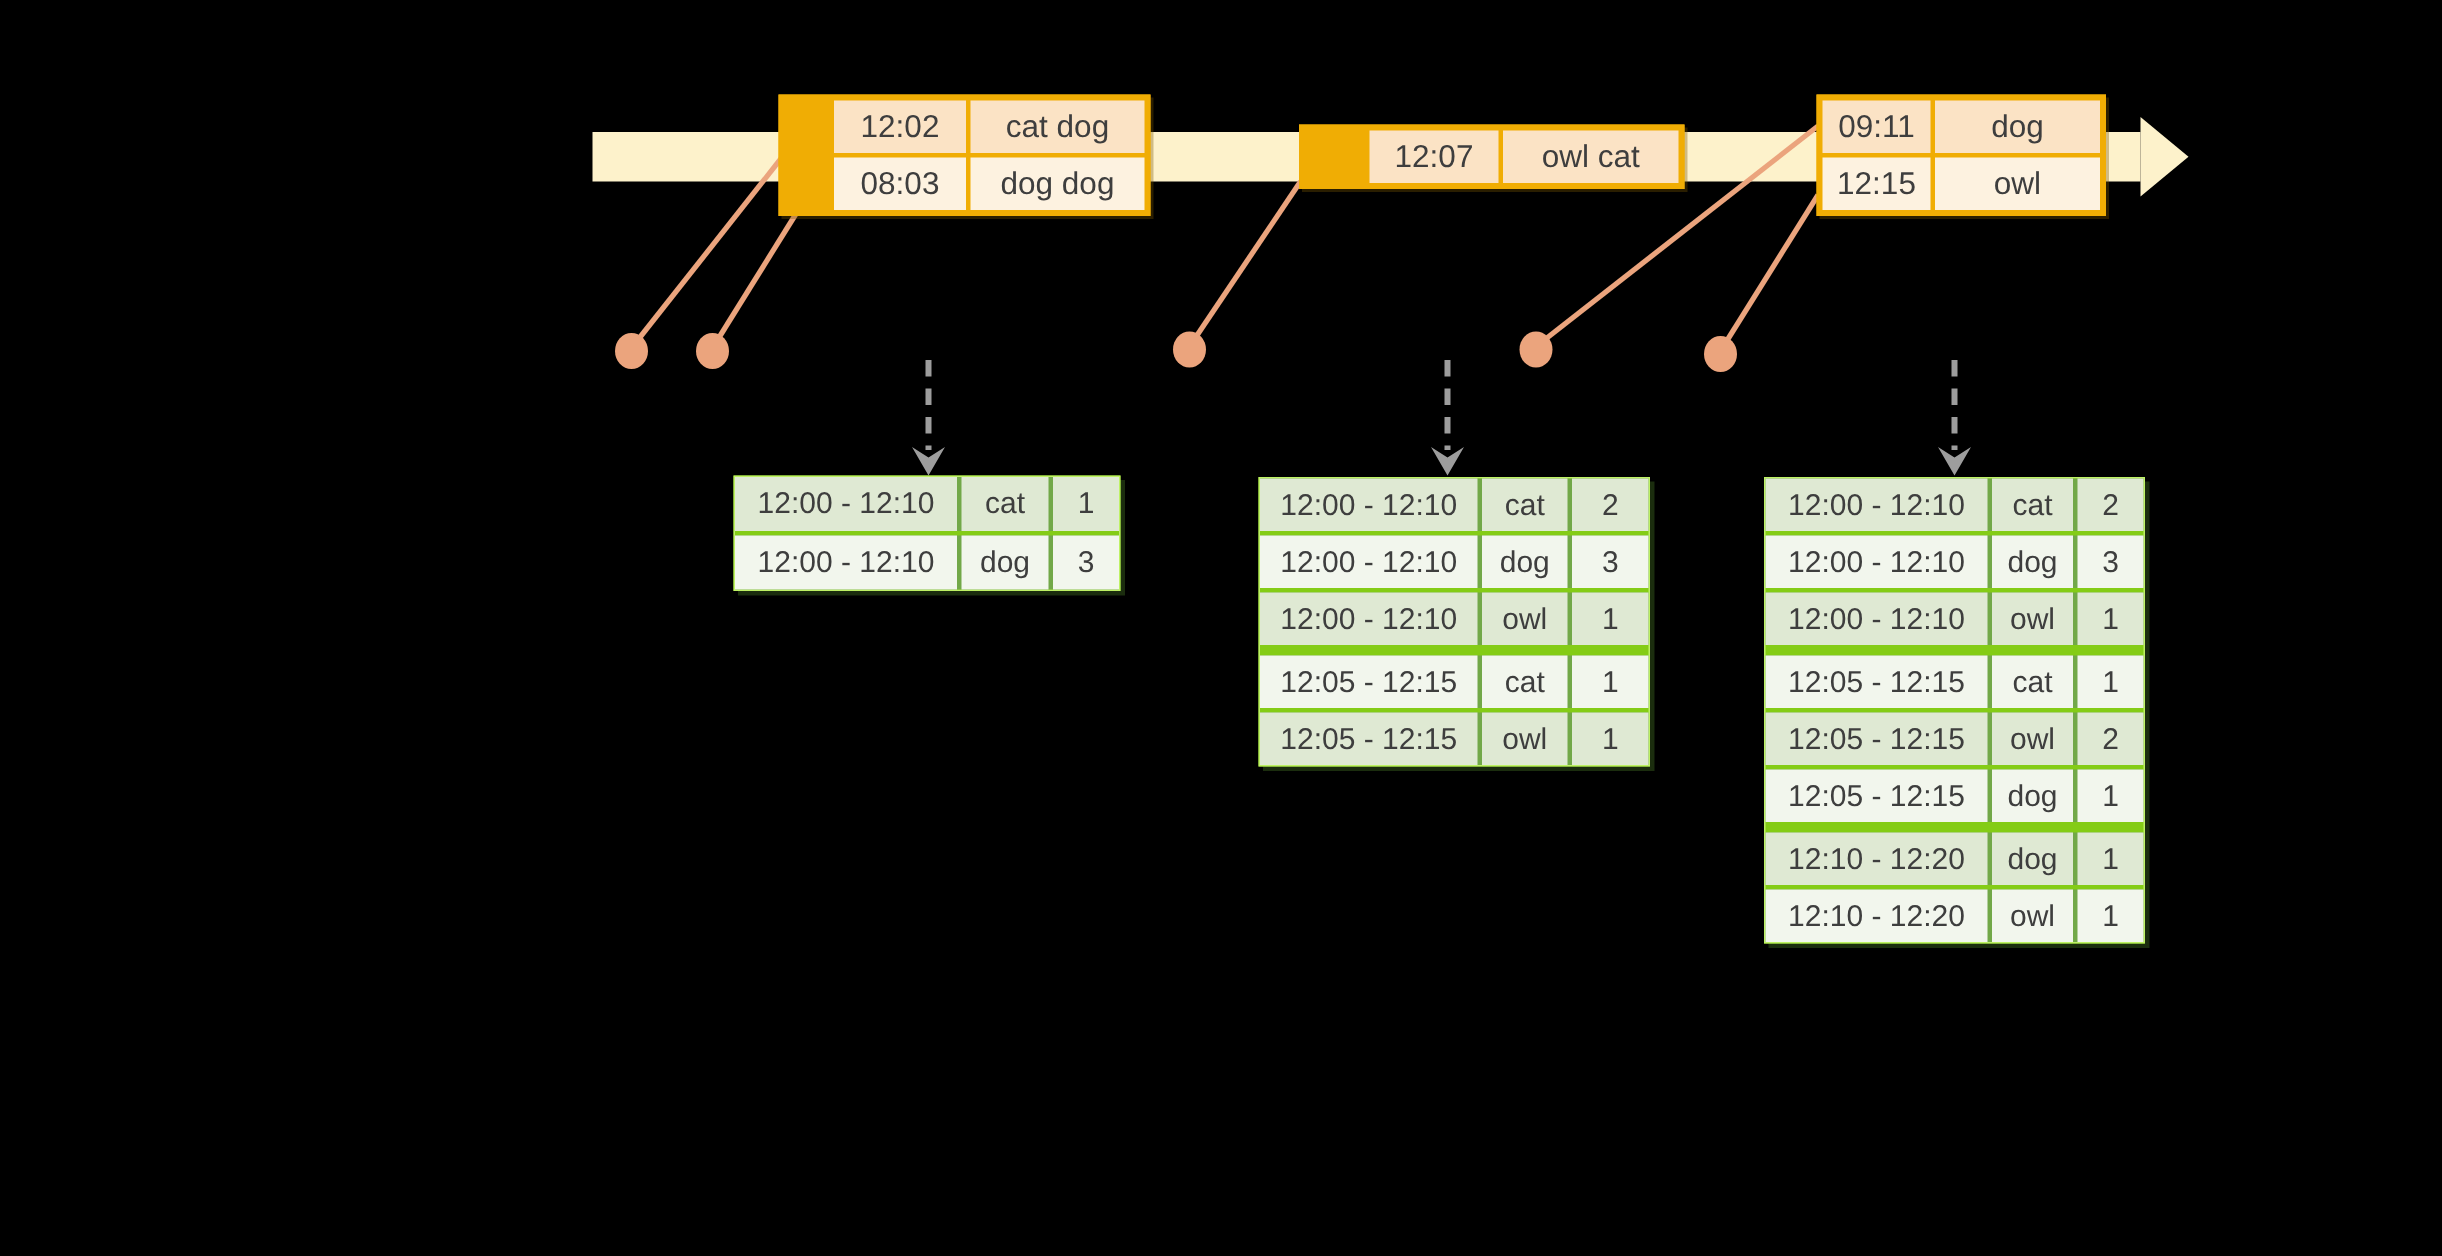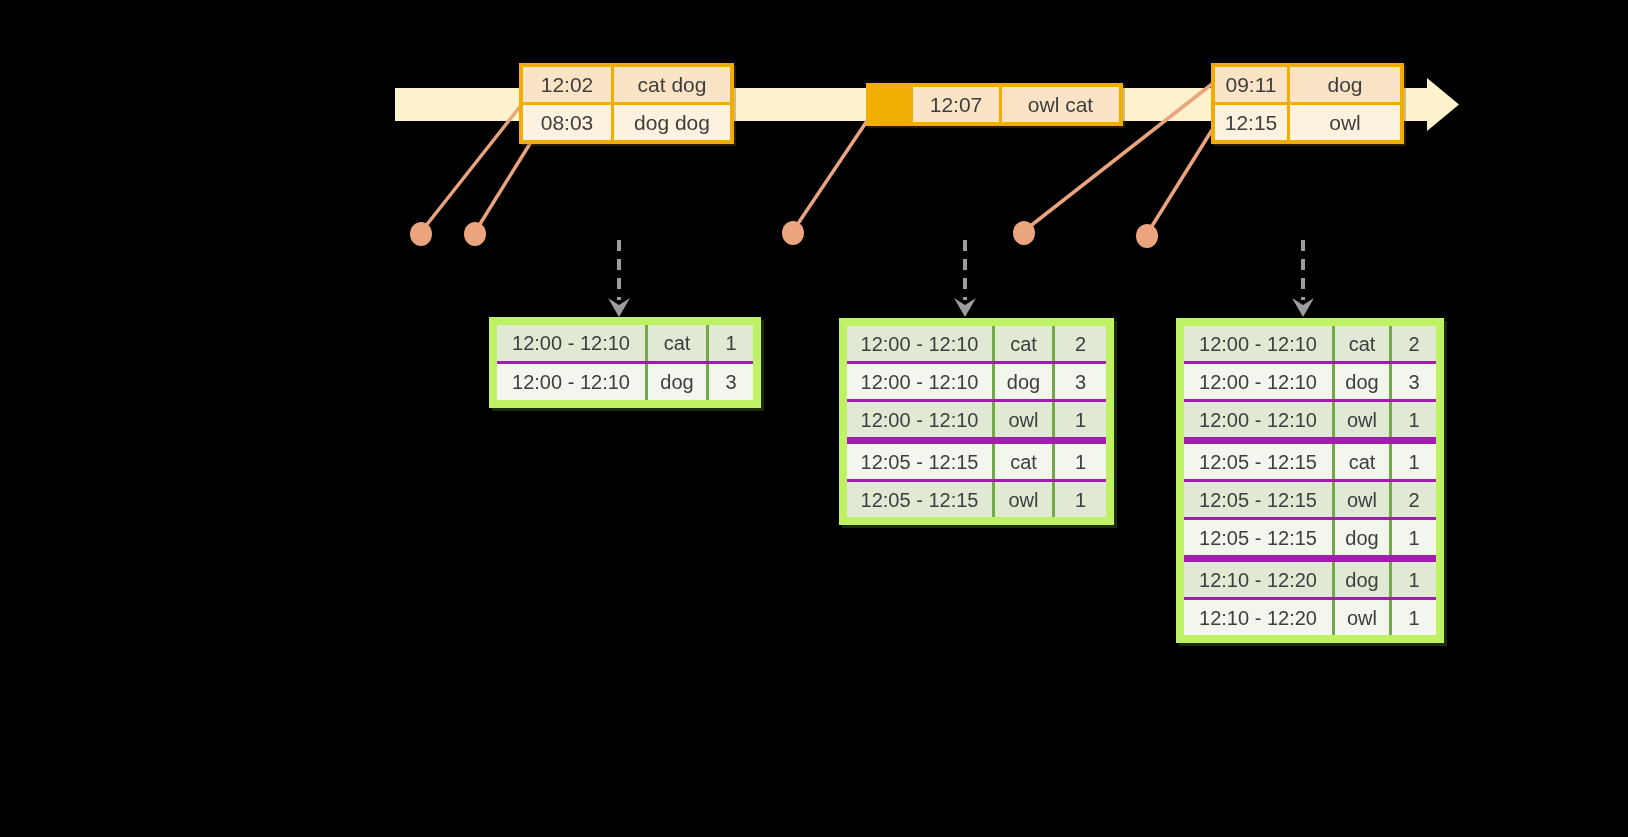--- a/index.html
+++ b/index.html
@@ -20,40 +20,40 @@
     font-size:21px;line-height:1;
   }
   .etable .erow:nth-child(odd) .cell{background:#fbe3c5;}
   .etable .erow:nth-child(even) .cell{background:#fdf2e0;}
   #et1 .erow{grid-template-columns:88px 1fr;}
   #et2 .erow{grid-template-columns:86px 1fr;}
   #et2 .erow:nth-child(even) .cell{background:#fbe3c5;}
   #et3 .erow{grid-template-columns:72px 1fr;}
   
   .rtable{
-    position:absolute;background:#a21caf;border:8px solid #bef264;
+    position:absolute;background:#84cc16;border:1px solid #bef264;
     display:flex;flex-direction:column;
     box-shadow:3px 3px 0 rgba(60,100,30,.45);
   }
   .rrow{display:grid;gap:3px;height:35px;margin-top:3px;background:#72a848;}
   .rrow:first-child{margin-top:0;}
   .rrow .cell{
     display:flex;align-items:center;justify-content:center;
     font-size:20px;line-height:1;
   }
   .rtable .rrow:nth-child(odd) .cell{background:#dfe9d3;}
   .rtable .rrow:nth-child(even) .cell{background:#f2f6ed;}
   #rtA .rrow{grid-template-columns:148px 58px 1fr;height:36px;}
   #rtB .rrow{grid-template-columns:145px 57px 1fr;}
   #rtC .rrow{grid-template-columns:148px 54px 1fr;}
   
   #rtB .rrow:nth-child(4){margin-top:7px;}
   #rtC .rrow:nth-child(4),#rtC .rrow:nth-child(7){margin-top:7px;}
   
-  #et1{left:519px;top:63px;width:207px;}
+  #et1{left:519px;top:63px;width:207px;padding-left:33px;}
   #et2{left:866px;top:83px;width:206px;padding-left:43px;}
   #et3{left:1211px;top:63px;width:185px;}
   #rtA{left:489px;top:317px;width:256px;}
   #rtB{left:839px;top:318px;width:259px;}
   #rtC{left:1176px;top:318px;width:252px;}
 </style>
 </head>
 <body>
 
 <div class="canvas">

